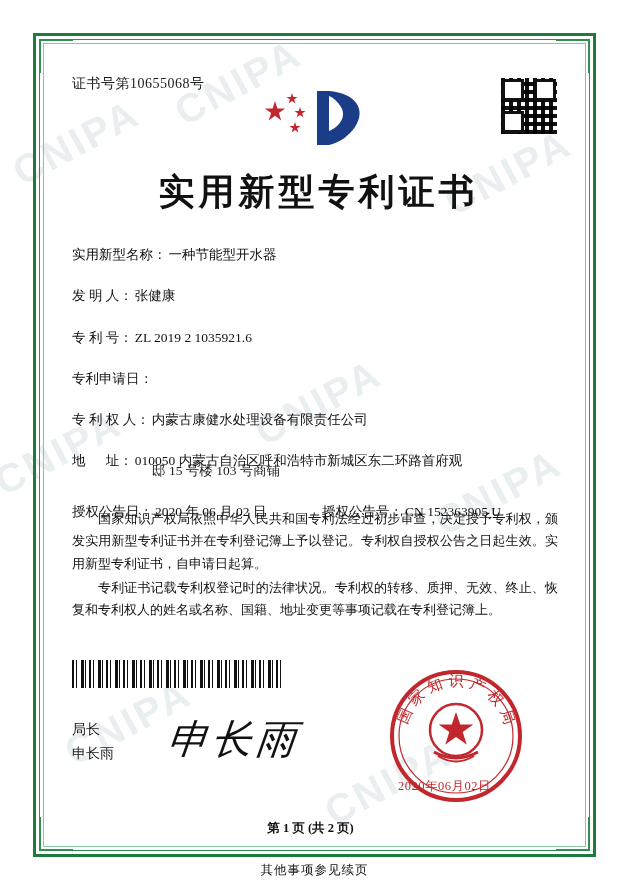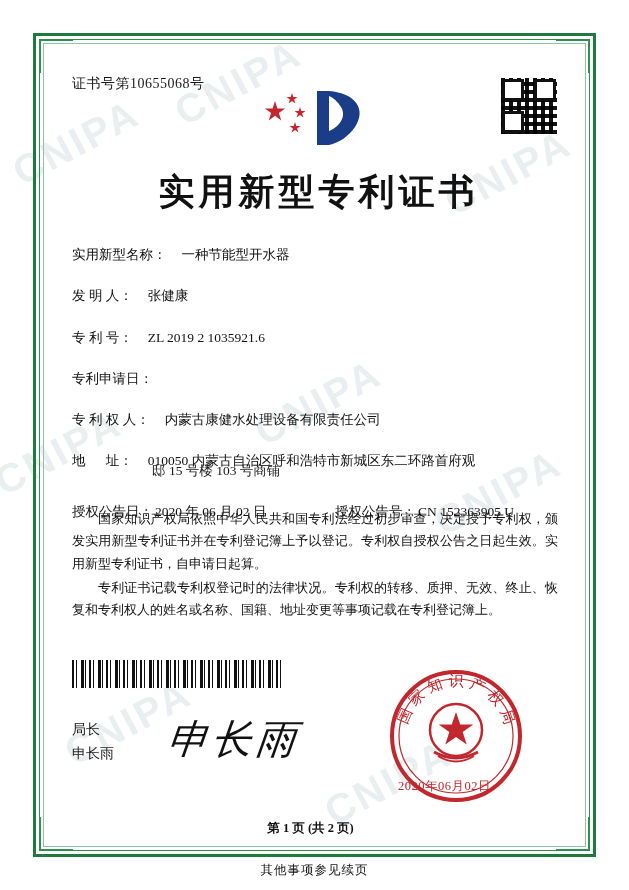--- a/index.html
+++ b/index.html
@@ -141,21 +141,20 @@
     left: 72px;
     top: 245px;
     width: 490px;
     font-size: 13.5px;
     line-height: 1.5;
   }
   .row {
     display: flex;
     align-items: center;
     margin-bottom: 21px;
-    gap: 13px;
   }
   .row.tight { margin-bottom: 6px; }
   .label {
     flex: 0 0 auto;
     white-space: pre;
     color: #111;
   }
   .value {
     flex: 1 1 auto;
     color: #111;

